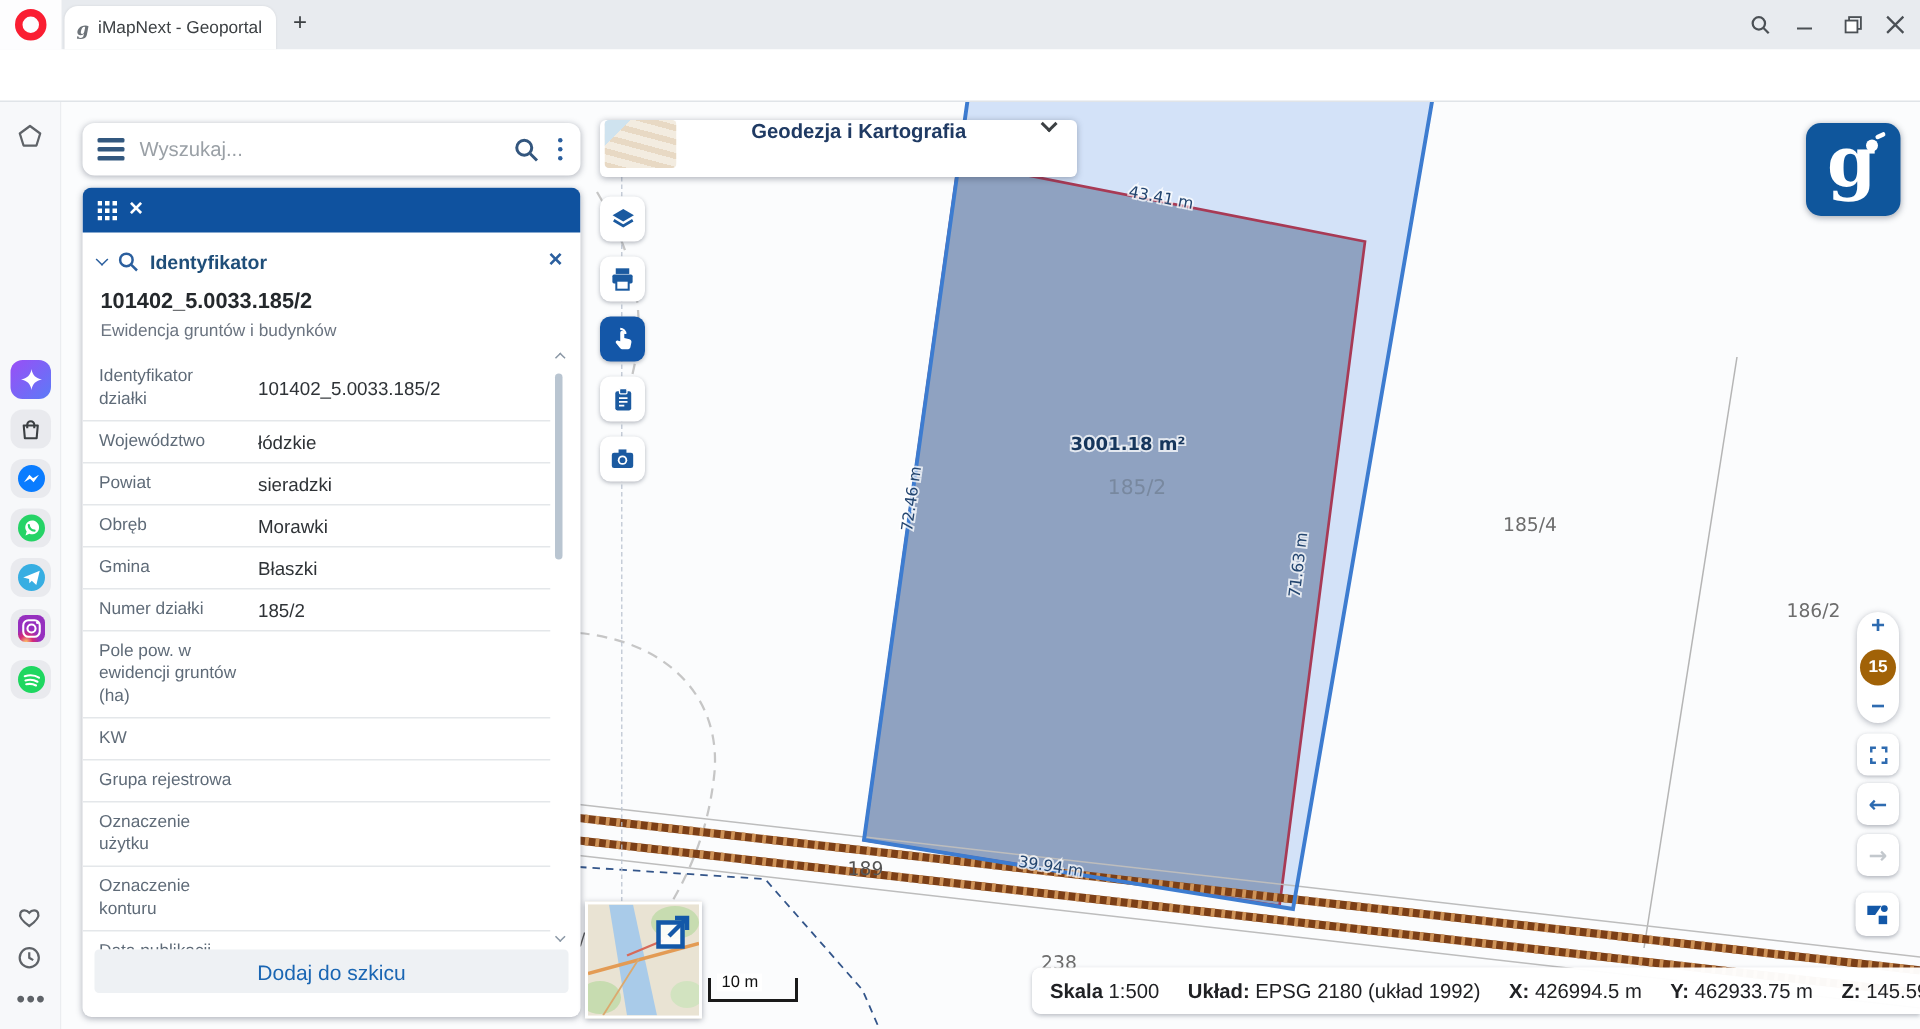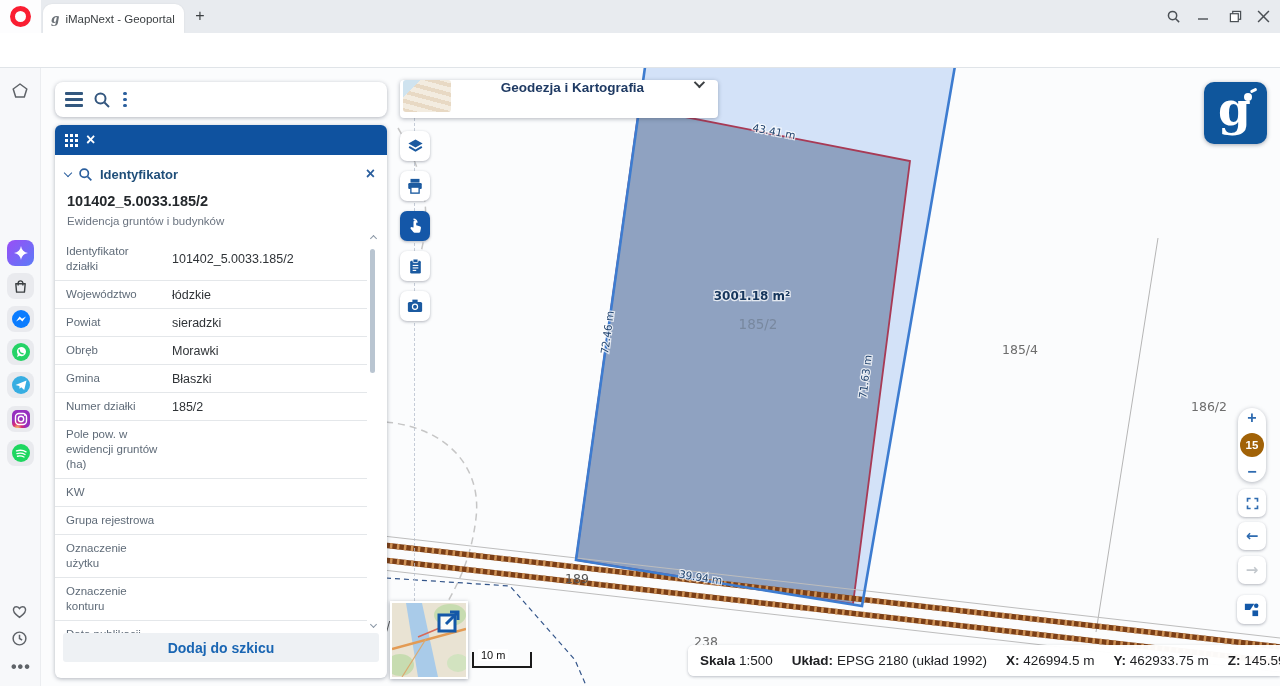--- a/index.html
+++ b/index.html
@@ -51,21 +51,21 @@
   #result-src{padding:6px 12px 8px;font-size:11.5px;color:#6b7480}
   #rows{position:absolute;left:0;top:113px;width:312px;height:395px;overflow:hidden}
   .row{display:flex;align-items:center;border-bottom:1px solid #e4e7ea;padding:6px 6px 6px 11px;min-height:28px}
   .row .l{width:97px;font-size:11.5px;color:#5f6b78;line-height:1.3}
   .row .v{flex:1;font-size:12.5px;color:#2f3337;padding-left:9px}
   #scroll-up,#scroll-down{position:absolute;left:314px;width:8px;height:8px}
   #scroll-up i,#scroll-down i{display:block;width:5px;height:5px;border-right:1.4px solid #8a97a5;border-bottom:1.4px solid #8a97a5;margin:1px auto}
   #scroll-up{top:110px}#scroll-up i{transform:rotate(-135deg)}
   #scroll-down{top:496px}#scroll-down i{transform:rotate(45deg)}
   #scroll-thumb{position:absolute;left:315px;top:124px;width:5px;height:124px;border-radius:3px;background:#b9c5d1}
-  #add-btn{position:absolute;left:8px;top:508px;width:316px;height:29px;background:#eef1f4;border:none;border-radius:3px;color:#1a66b3;font-size:14px;font-family:"Liberation Sans",sans-serif;font-weight:700}
+  #add-btn{position:absolute;left:8px;top:508px;width:316px;height:29px;background:#eef1f4;border:none;border-radius:3px;color:#1a66b3;font-size:14px;font-family:"Liberation Sans",sans-serif;font-weight:400}
   
   #themebar{left:400px;top:80px;width:318px;height:38px;border-radius:4px;display:flex;align-items:flex-start}
   #theme-thumb{width:48px;height:32px;margin-left:3px;border-radius:3px;background:
     linear-gradient(135deg,#cfe3ef 0%,#cfe3ef 22%,transparent 22%),
     repeating-linear-gradient(15deg,#e8d9c4 0 4px,#f3ece0 4px 9px);overflow:hidden}
   #themebar .t{flex:1;text-align:center;font-size:13.5px;font-weight:bold;color:#1f3a63}
   #themebar .c{margin-right:16px;width:8px;height:8px;border-right:2px solid #3c4043;border-bottom:2px solid #3c4043;transform:rotate(45deg) translateY(-2px)}
   
   .toolbtn{position:absolute;left:400px;width:30px;height:30px;background:#fff;border-radius:7px;box-shadow:0 1px 3px rgba(40,50,70,.35);display:flex;align-items:center;justify-content:center}
   .toolbtn.active{background:#1457a8}
@@ -327,20 +327,21 @@
 </div>
 
 <div class="connector"></div>
 
 <div class="card" id="searchbar">
   <div class="hamb">
       <i></i>
       <i></i>
       <i></i>
     </div>
+  <input type="text" placeholder="Wyszukaj..." style="">
   <svg width="18" height="18" viewBox="0 0 18 18">
       <circle cx="7.5" cy="7.5" r="5" fill="none" stroke="#33567e" stroke-width="2"></circle>
       <line x1="11.5" y1="11.5" x2="16" y2="16" stroke="#33567e" stroke-width="2"></line>
     </svg>
   <div class="kebab">
       <i></i>
       <i></i>
       <i></i>
     </div>
 </div>

